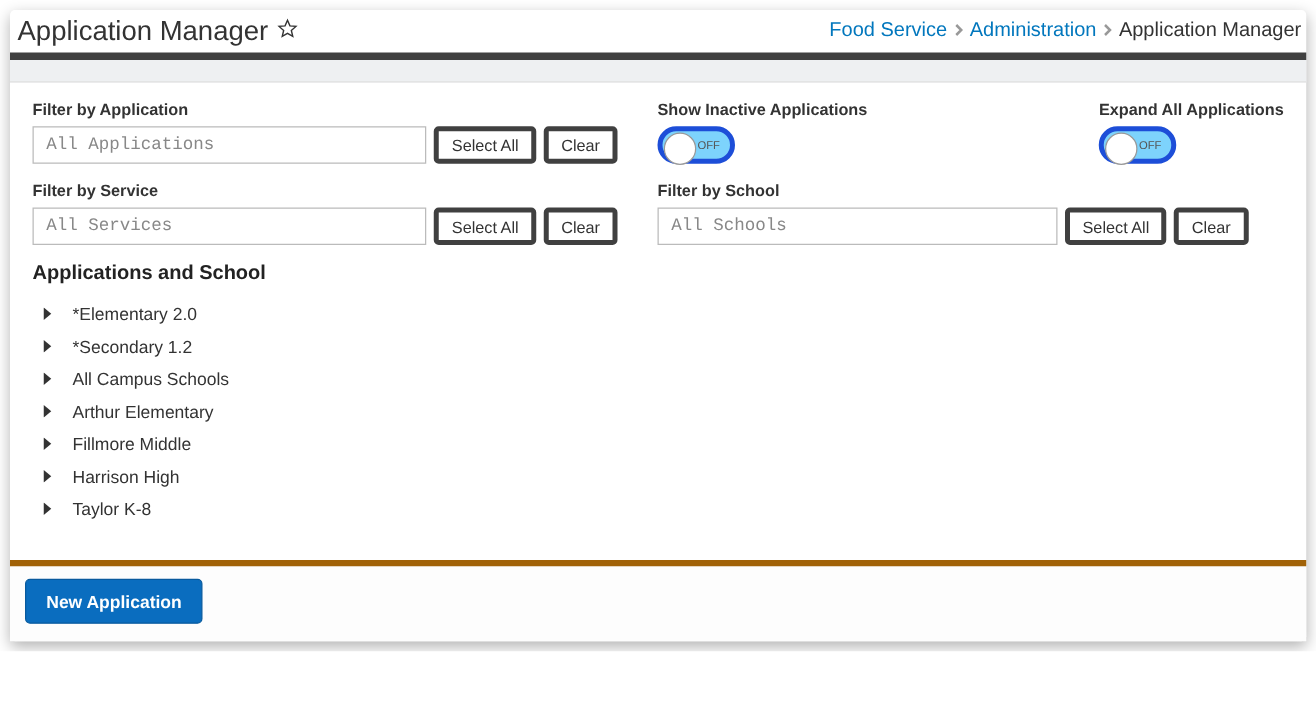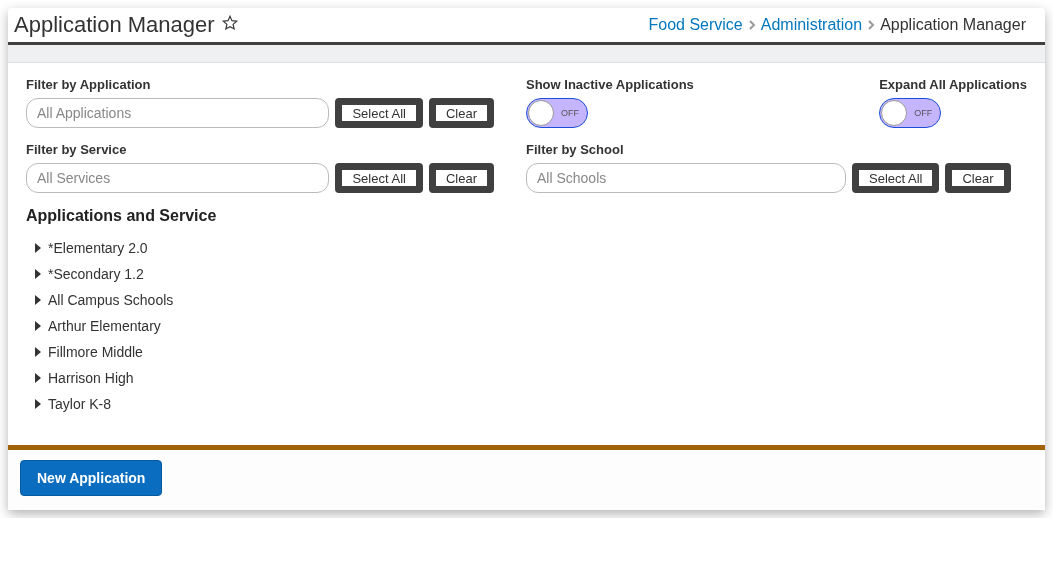--- a/index.html
+++ b/index.html
@@ -12,22 +12,22 @@
       width: 1037px;
       border-radius: 4px;
       box-shadow: 0 4px 12px rgba(0,0,0,0.3);
       background: #fff;
       position: relative;
     }
     .header {
       display: flex;
       align-items: center;
       justify-content: space-between;
-      padding: 4px 15px 4px 6px;
-      border-bottom: 3px solid #404040;
+      padding: 4px 0 4px 6px;
+      border-bottom: 6px solid #404040;
     }
     .title-group {
       display: flex;
       align-items: center;
       gap: 6px;
     }
     .page-title {
       font-size: 22px;
       font-weight: 400;
       color: #333;
@@ -70,53 +70,54 @@
     }
     .input-row {
       display: flex;
       gap: 6px;
       align-items: center;
     }
     .fake-input {
       flex: 1;
       height: 30px;
       border: 1px solid #bbb;
-      border-radius: 12px;
+      border-radius: 0;
       padding: 0 10px;
       font-size: 14px;
       color: #888;
       background: #fff;
       display: flex;
       align-items: center;
       max-width: 320px;
       width: 320px;
+      font-family: Liberation Mono, monospace;
     }
     .btn {
       height: 30px;
       padding: 0 10px;
-      border: 7px solid #404040;
+      border: 4px solid #404040;
       border-radius: 4px;
       background: #fff;
       font-size: 13px;
       color: #333;
       cursor: pointer;
       display: inline-flex;
       align-items: center;
     }
     .toggle-wrap {
       display: flex;
       align-items: center;
     }
     .toggle {
       width: 62px;
       height: 30px;
-      border: 1px solid #1d4ed8;
+      border: 4px solid #1d4ed8;
       border-radius: 30px;
       position: relative;
-      background: #c4b5fd;
+      background: #7dd3fc;
       cursor: pointer;
       display: flex;
       align-items: center;
       justify-content: flex-end;
       padding-right: 8px;
     }
     .toggle .knob {
       position: absolute;
       left: 1px;
       top: 1px;
@@ -137,21 +138,21 @@
       color: #222;
       margin-bottom: 10px;
     }
     .tree-list {
       list-style: none;
       padding-left: 8px;
     }
     .tree-item {
       display: flex;
       align-items: center;
-      gap: 6px;
+      gap: 16px;
       padding: 5px 0;
       font-size: 14px;
       color: #333;
       cursor: pointer;
     }
     .caret-icon svg { width: 8px; height: 10px; fill: #333; }
     .footer-band {
       border-top: 5px solid #a16207;
       background: #fdfdfd;
       padding: 10px 12px 14px 12px;
@@ -250,21 +251,21 @@
           <span class="filter-label">Filter by School</span>
           <div class="input-row">
             <div class="fake-input">All Schools</div>
             <button class="btn">Select All</button>
             <button class="btn">Clear</button>
           </div>
         </div>
       </div>
     </div>
 
-    <h2 class="section-title">Applications and Service</h2>
+    <h2 class="section-title">Applications and School</h2>
 
     <ul class="tree-list">
       <li class="tree-item">
         <span class="caret-icon"><svg viewBox="0 0 8 10">
               <path d="M1 0l6 5-6 5z"></path>
             </svg></span>
         <span>*Elementary 2.0</span>
       </li>
       <li class="tree-item">
         <span class="caret-icon"><svg viewBox="0 0 8 10">

